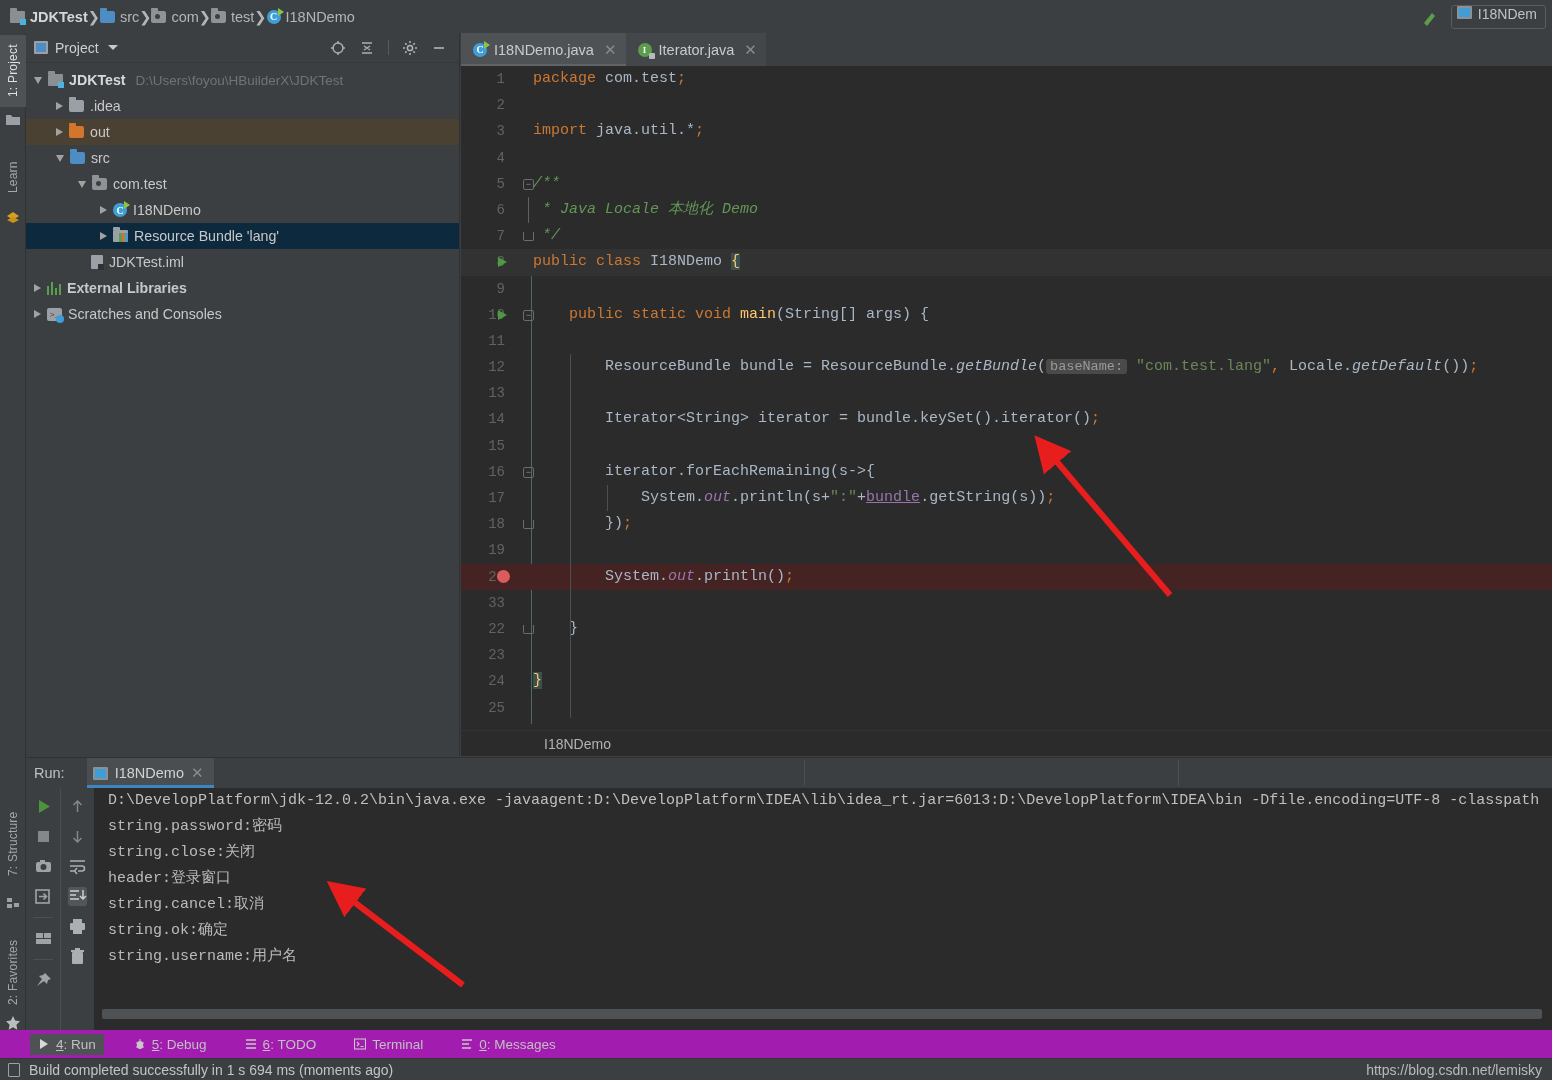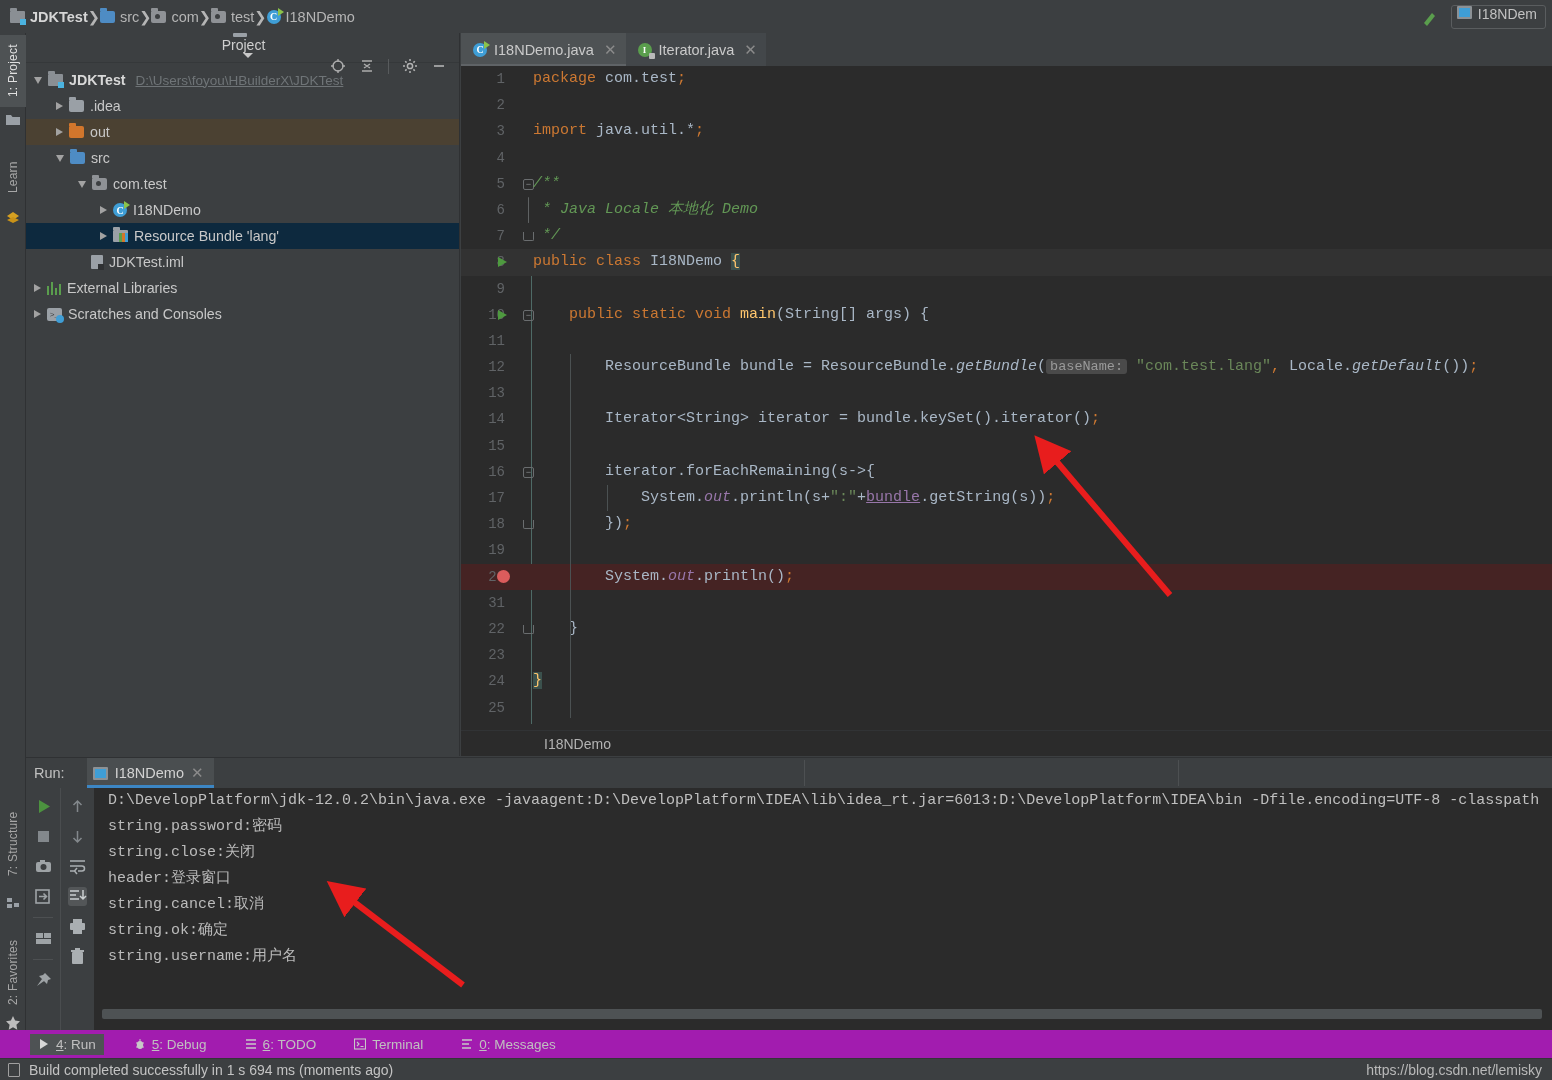--- a/index.html
+++ b/index.html
@@ -73,21 +73,21 @@
   .vbtn.sel{ background:#4e5254; color:#e0e0e0; }
   .vicon{ position:absolute; left:5px; width:16px; height:16px; }
 
   
   .projpanel{
     position:absolute; left:26px; top:33px; width:434px; height:723px;
     background:#3c3f41; border-right:1px solid #2f3133;
   }
   .proj-head{
     height:30px; display:flex; align-items:center; padding:0 6px 0 8px;
-    font-size:14px; color:#cfcfcf; border-bottom:1px solid #35383a;flex-direction:column;
+    font-size:14px; color:#cfcfcf; border-bottom:1px solid #35383a;
   }
   .proj-head .p-ico{
     width:14px;height:13px;border:2px solid #9aa0a6;background:#4e8cc4;margin-right:7px;border-radius:1px;
   }
   .caret-dn{
     width:0;height:0;border-left:5px solid transparent;border-right:5px solid transparent;
     border-top:5px solid #c8c8c8; margin-left:9px;
   }
   .head-actions{ margin-left:auto; display:flex; align-items:center; gap:13px; padding-right:6px;}
   .ha{ width:16px;height:16px; position:relative; opacity:.85;}
@@ -97,21 +97,21 @@
     height:26px; display:flex; align-items:center; gap:6px;
     padding-left:8px; white-space:nowrap; cursor:default;
   }
   .trow.hl-out{ background:#4b4132; }
   .trow.hl-sel{ background:#0d293e; }
   .tri{ width:0;height:0; border-top:4.5px solid transparent;border-bottom:4.5px solid transparent;
         border-left:7px solid #a2a2a2; }
   .tri.open{ border:0; width:0;height:0;
         border-left:4.5px solid transparent;border-right:4.5px solid transparent;border-top:7px solid #a2a2a2;}
   .tri.none{ border:0; width:7px; }
-  .tpath{ color:#6f7477; font-size:13.5px; margin-left:4px;text-decoration:underline;}
+  .tpath{ color:#6f7477; font-size:13.5px; margin-left:4px;}
   .tlabel.bold{ font-weight:bold; color:#d8d8d8;}
 
   .libicon{ width:14px;height:13px; display:flex; align-items:flex-end; gap:1.5px;}
   .libicon i{ display:block; width:2.5px; background:#5a9e4d;}
   .scratchicon{ width:15px;height:13px; background:#9aa0a6; border-radius:2px; position:relative; color:#3c3f41;
      font-size:8px; display:flex;align-items:center;justify-content:center;font-family:"Liberation Mono",monospace;}
   .scratchicon:after{content:"";position:absolute;right:-2px;bottom:-2px;width:8px;height:8px;border-radius:50%;background:#3f9ed6;}
   .imlicon{ width:12px;height:14px;background:#9aa0a6;border-radius:1px;position:relative;}
   .imlicon:after{content:"";position:absolute;right:-1px;bottom:-1px;width:6px;height:6px;background:#2f3133;}
   .bundleicon{ width:15px;height:12px;background:#9aa0a6;border-radius:1px;position:relative;}
@@ -389,21 +389,21 @@
         <span class="bundleicon"></span>
         <span class="tlabel">Resource Bundle 'lang'</span>
       </div>
 
       <div class="trow" style="padding-left:52px;">
         <span class="tri none"></span>
         <span class="imlicon"></span>
         <span class="tlabel">JDKTest.iml</span>
       </div>
 
-      <div class="trow" style="padding-left:8px;">
+      <div class="trow" style="padding-left:8px;font-weight:bold;">
         <span class="tri"></span>
         <span class="libicon">
           <i style="height:9px"></i>
             <i style="height:13px"></i>
             <i style="height:7px"></i>
             <i style="height:11px"></i>
         </span>
         <span class="tlabel">External Libraries</span>
       </div>
 
@@ -447,21 +447,21 @@
           <div class="crow"><div class="gutter-num">11</div><div class="code-txt"></div></div>
           <div class="crow"><div class="gutter-num">12</div><div class="code-txt">        ResourceBundle bundle = ResourceBundle.<span class="ital">getBundle</span>(<span class="hint">baseName:</span> <span class="str">"com.test.lang"</span><span class="kw">,</span> Locale.<span class="ital">getDefault</span>())<span class="kw">;</span></div></div>
           <div class="crow"><div class="gutter-num">13</div><div class="code-txt"></div></div>
           <div class="crow"><div class="gutter-num">14</div><div class="code-txt">        Iterator&lt;String&gt; iterator = bundle.keySet().iterator()<span class="kw">;</span></div></div>
           <div class="crow"><div class="gutter-num">15</div><div class="code-txt"></div></div>
           <div class="crow"><div class="gutter-num">16</div><div class="fold">−</div><div class="code-txt">        iterator.forEachRemaining(s-&gt;{</div></div>
           <div class="crow"><div class="gutter-num">17</div><div class="code-txt">            System.<span class="fld">out</span>.println(s+<span class="str">":"</span>+<span class="ul">bundle</span>.getString(s))<span class="kw">;</span></div></div>
           <div class="crow"><div class="gutter-num">18</div><div class="fold end"></div><div class="code-txt">        })<span class="kw">;</span></div></div>
           <div class="crow"><div class="gutter-num">19</div><div class="code-txt"></div></div>
           <div class="crow"><div class="row-bp"></div><div class="gutter-num">20</div><div class="bpoint"></div><div class="code-txt">        System.<span class="fld">out</span>.println()<span class="kw">;</span></div></div>
-          <div class="crow"><div class="gutter-num">31</div><div class="code-txt"></div></div>
+          <div class="crow"><div class="gutter-num">33</div><div class="code-txt"></div></div>
           <div class="crow"><div class="gutter-num">22</div><div class="fold end"></div><div class="code-txt">    }</div></div>
           <div class="crow"><div class="gutter-num">23</div><div class="code-txt"></div></div>
           <div class="crow"><div class="gutter-num">24</div><div class="code-txt"><span class="brace-hl">}</span></div></div>
           <div class="crow"><div class="gutter-num">25</div><div class="code-txt"></div></div>
         </div>
     <div class="indentline" style="left: 109px; top: 288px; height: 364px;"></div>
         <div class="indentline" style="left: 146px; top: 419px; height: 26px;"></div>
       </div>
 
     <div class="breadcrumbbar">

